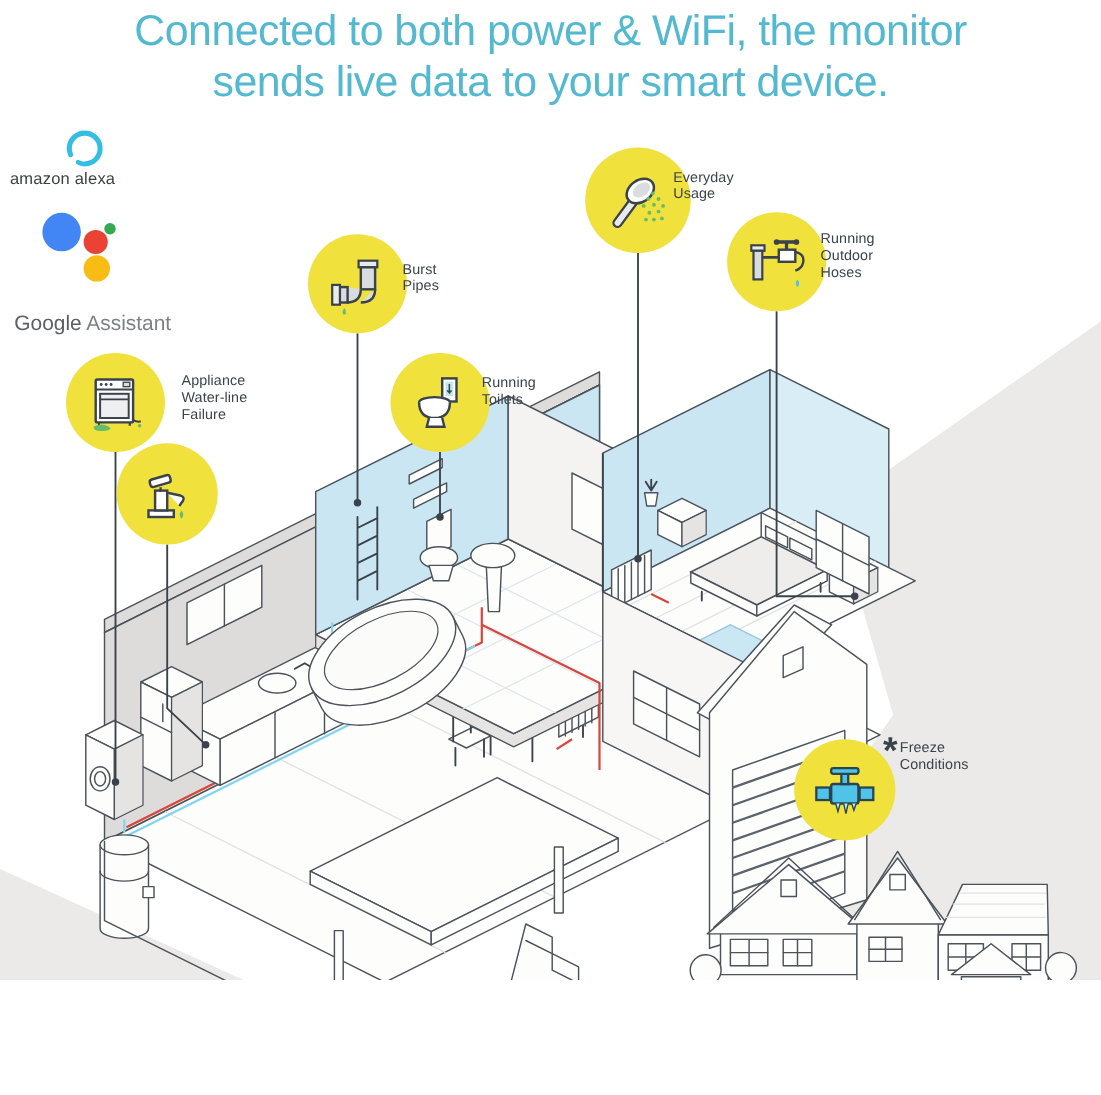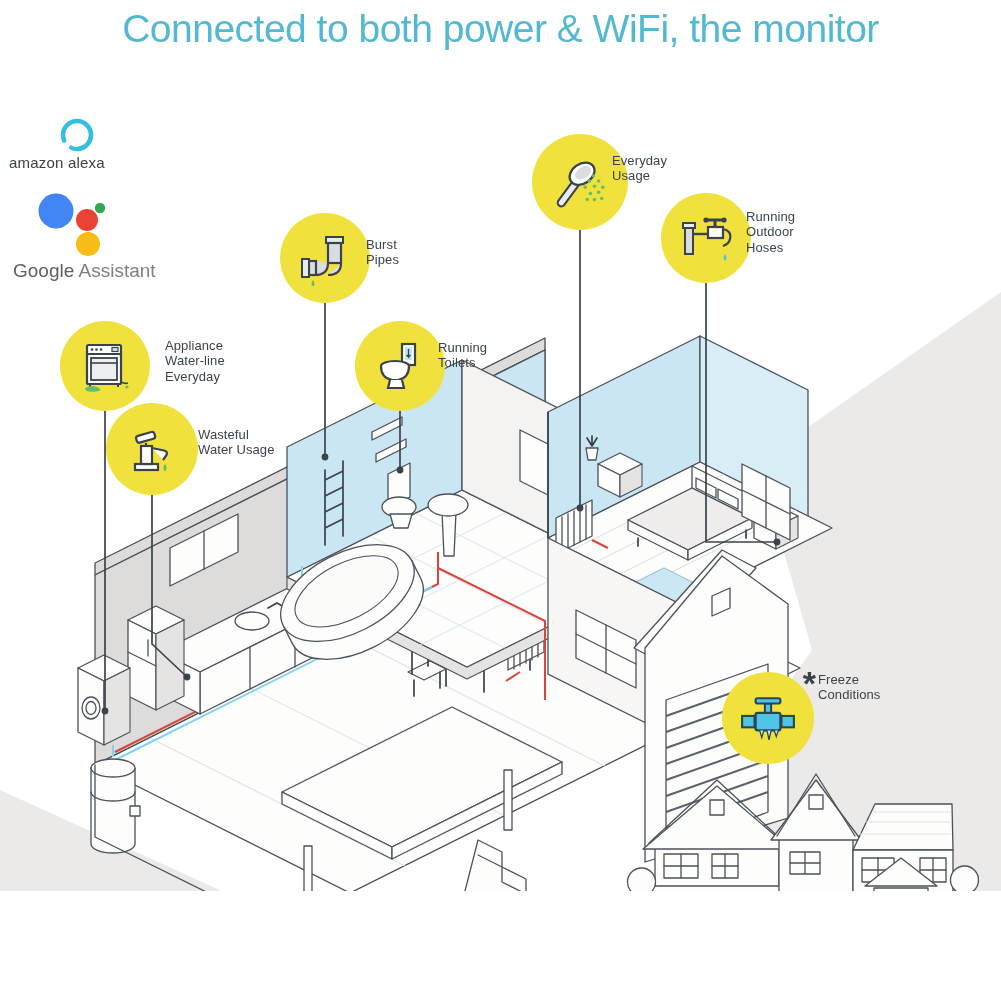--- a/index.html
+++ b/index.html
@@ -1,21 +1,21 @@
 <!DOCTYPE html>
 <html><head>
 <meta charset="utf-8">
 <style>
   html,body{margin:0;padding:0;background:#fff;}
   .stage{position:relative;width:1001px;height:891px;overflow:hidden;background:#fff;
          font-family:"Liberation Sans","DejaVu Sans",sans-serif;}
   .hdr{position:absolute;top:6px;left:0;width:100%;text-align:center;
        color:#53B9D1;font-size:39px;line-height:1.18;font-weight:500;letter-spacing:-0.5px;}
   .logo-label{position:absolute;color:#3A4145;font-size:15px;letter-spacing:0.2px;}
-  .g-label{position:absolute;font-size:19px;}
+  .g-label{position:absolute;font-size:19px;margin-top:24px;}
   .g-label .w1{color:#5B6066;font-weight:500;}
   .g-label .w2{color:#7D8187;}
   .badge{position:absolute;border-radius:50%;background:#F0E13D;
          display:flex;align-items:center;justify-content:center;}
   .badge svg{display:block;}
   .badge-label{position:absolute;color:#3A444D;font-size:13px;font-weight:500;
                line-height:1.18;white-space:pre-line;letter-spacing:0.1px;}
   .note-star{position:absolute;font-size:34px;font-weight:700;color:#3A434B;line-height:1;}
   svg .ln{fill:none;stroke:#4A525A;stroke-width:1.3;stroke-linejoin:round;stroke-linecap:round;}
   svg .wh{fill:#FDFDFC;stroke:#4A525A;stroke-width:1.3;stroke-linejoin:round;}
@@ -305,20 +305,21 @@
         <circle class="dot" cx="400" cy="470" r="3.4"></circle>
       <path class="conn" d="M105,411 V709"></path>
         <circle class="dot" cx="105" cy="711" r="3.4"></circle>
       <path class="conn" d="M152,495 V644 L186,676"></path>
         <circle class="dot" cx="187" cy="677" r="3.4"></circle>
     </g>
   </svg>
 
   <div class="hdr">
     <div>Connected to both power &amp; WiFi, the monitor</div>
+    <div>sends live data to your smart device.</div>
   </div>
 
   <svg width="40" height="40" viewBox="0 0 40 40" style="position:absolute;left:57px;top:116px">
     <circle cx="20" cy="19" r="14" fill="none" stroke="#35BEE3" stroke-width="4.6" stroke-dasharray="70 18" stroke-dashoffset="-38" stroke-linecap="round"></circle>
     <path d="M14,31.5 q5,3 10.5,0.5" fill="none" stroke="#35BEE3" stroke-width="4.2" stroke-linecap="round"></path>
   </svg>
   <div class="logo-label" style="left:9px;top:154px">amazon alexa</div>
 
   <svg width="84" height="70" viewBox="0 0 84 70" style="position:absolute;left:30px;top:190px">
     <circle cx="26" cy="21" r="17.5" fill="#4285F4"></circle>
@@ -409,34 +410,32 @@
       <rect x="14" y="20" width="26" height="22" fill="#EDEFF0" stroke="#3A434B" stroke-width="1.8"></rect>
       <line x1="14" y1="25" x2="40" y2="25" stroke="#3A434B" stroke-width="1.6"></line>
       <path d="M13,46 v3 M41,46 v3" stroke="#3A434B" stroke-width="2"></path>
       <path d="M44,44 q4,2 7,1" stroke="#3A434B" stroke-width="1.8" fill="none"></path>
       <path d="M8,50 q7,-4 14,0 q4,2.5 -3,3.5 q-11,1.5 -11,-3.5 Z" fill="#66BD6C" stroke="none"></path>
       <circle cx="50" cy="49" r="1.6" fill="#66BD6C"></circle>
     </svg>
   </div>
   <div class="badge-label" style="left:165px;top:338px">Appliance
 Water-line
-Everyday</div>
+Failure</div>
 
   <div class="badge" style="left:106px;top:403px;width:92px;height:92px">
     <svg width="56" height="56" viewBox="0 0 56 56">
       <rect x="11" y="43" width="23" height="6" fill="#fff" stroke="#3A434B" stroke-width="2.2"></rect>
       <rect x="17" y="25" width="11" height="18" fill="#fff" stroke="#3A434B" stroke-width="2.2"></rect>
       <rect x="12" y="13" width="19" height="7" rx="2.5" transform="rotate(-16 21 16)" fill="#fff" stroke="#3A434B" stroke-width="2.2"></rect>
       <line x1="22" y1="22" x2="22" y2="26" stroke="#3A434B" stroke-width="2.2"></line>
       <path d="M28,27 l12,2.5 q4,1 2.5,4.5 l-3.5,5" fill="#fff" stroke="#3A434B" stroke-width="2.2" stroke-linejoin="round"></path>
       <path d="M41,43 q3.2,4 0,7.5 q-3.2,-3.5 0,-7.5 Z" fill="#66BD6C" stroke="none"></path>
     </svg>
   </div>
-  <div class="badge-label" style="left:198px;top:427px">Wasteful
-Water Usage</div>
 
   <div class="badge" style="left:722px;top:672px;width:92px;height:92px">
     <svg width="58" height="58" viewBox="0 0 56 56">
       <rect x="3" y="26" width="12" height="11" fill="#4FC3E8" stroke="#2A4450" stroke-width="2"></rect>
       <rect x="41" y="26" width="12" height="11" fill="#4FC3E8" stroke="#2A4450" stroke-width="2"></rect>
       <rect x="16" y="23" width="24" height="17" rx="2" fill="#4FC3E8" stroke="#2A4450" stroke-width="2.2"></rect>
       <rect x="25" y="14" width="6" height="9" fill="#4FC3E8" stroke="#2A4450" stroke-width="2"></rect>
       <rect x="16" y="9" width="24" height="5" rx="2" fill="#4FC3E8" stroke="#2A4450" stroke-width="2"></rect>
       <path d="M20,40 l2,7 l2,-7 M27,40 l2,9 l2,-9 M34,40 l2,6 l2,-6" fill="#BFE9F2" stroke="#2A4450" stroke-width="1.2"></path>
     </svg>

